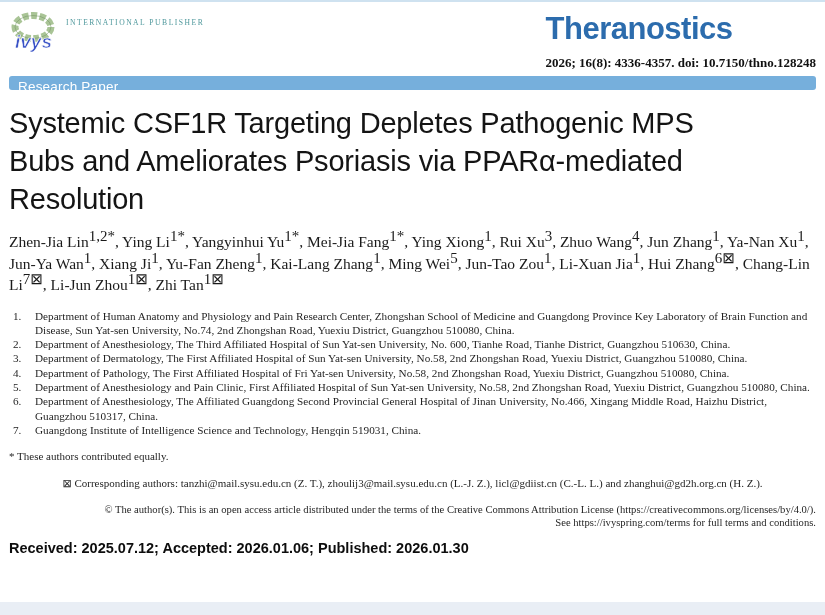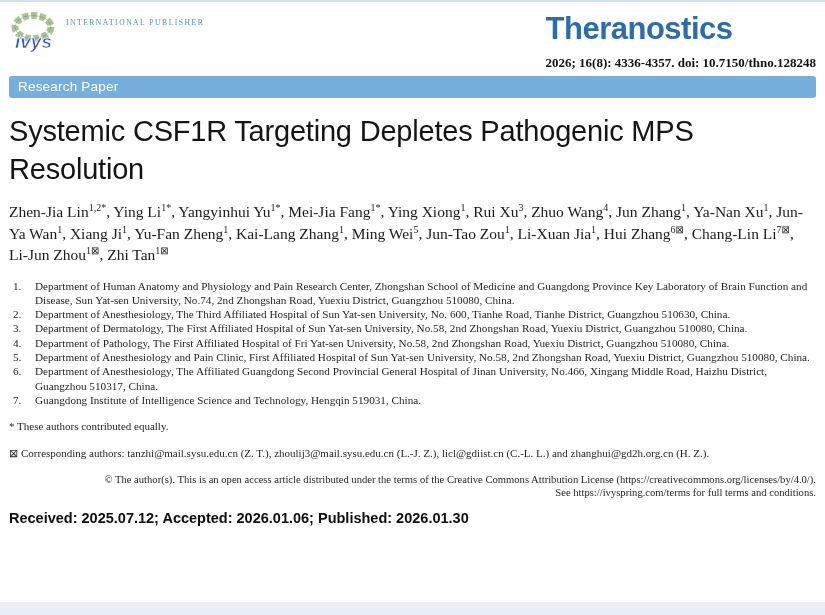--- a/index.html
+++ b/index.html
@@ -66,21 +66,21 @@
     font-family: "Liberation Serif", serif;
     font-weight: 700;
     font-size: 13px;
     color: #111111;
     margin-top: 7px;
   }
 
   
   .banner {
     margin-top: 5px;
-    height: 22px;
+    height: 14px;
     border-radius: 3px;
     background: var(--banner-blue);
     color: #ffffff;
     font-family: "Liberation Sans", sans-serif;
     font-size: 13.5px;
     line-height: 21px;
     padding-left: 9px;
     letter-spacing: 0.2px;
   }
 
@@ -95,36 +95,36 @@
   }
 
   
   .author-list {
     margin-top: 13px;
     font-size: 15.5px;
     line-height: 21.5px;
     color: #1a1a1a;
     padding-right: 4px;
   }
-  .author-list sup { font-size: 10px; line-height: 0; }
+  .author-list sup { font-size: 15px; line-height: 0; }
 
   
   .affiliation-list {
     margin-top: 13px;
     font-size: 11.2px;
     line-height: 14.3px;
     color: #1f1f1f;
     padding-right: 6px;
   }
   .aff-item { display: flex; }
   .aff-num { width: 26px; flex: 0 0 26px; padding-left: 4px; box-sizing: border-box; }
   .aff-text { flex: 1; }
 
   .equal-note { margin-top: 13px; font-size: 11px; color: #1f1f1f; }
-  .corresponding-note { margin-top: 15px; font-size: 11px; color: #1f1f1f; }
+  .corresponding-note { margin-top: 15px; font-size: 11px; color: #1f1f1f; text-align: center; }
   .license-note { margin-top: 14px; font-size: 10.6px; line-height: 12.9px; color: #1f1f1f; text-align: right; }
   .dates-line {
     margin-top: 10px;
     font-family: "Liberation Sans", sans-serif;
     font-weight: bold;
     font-size: 14.5px;
     color: #0d0d0d;
   }
 
   .bottom-band {
@@ -158,20 +158,21 @@
       <div class="journal-block">
         <div class="journal-name">Theranostics</div>
         <div class="citation">2026; 16(8): 4336-4357. doi: 10.7150/thno.128248</div>
       </div>
     </div>
 
     <div class="banner">Research Paper</div>
 
     <div class="article-title">
       <div>Systemic CSF1R Targeting Depletes Pathogenic MPS</div>
+      <div>Bubs and Ameliorates Psoriasis via PPARα-mediated</div>
       <div>Resolution</div>
     </div>
 
     <div class="author-list"><span>Zhen-Jia Lin<sup>1,2*</sup>, </span><span>Ying Li<sup>1*</sup>, </span><span>Yangyinhui Yu<sup>1*</sup>, </span><span>Mei-Jia Fang<sup>1*</sup>, </span><span>Ying Xiong<sup>1</sup>, </span><span>Rui Xu<sup>3</sup>, </span><span>Zhuo Wang<sup>4</sup>, </span><span>Jun Zhang<sup>1</sup>, </span><span>Ya-Nan Xu<sup>1</sup>, </span><span>Jun-Ya Wan<sup>1</sup>, </span><span>Xiang Ji<sup>1</sup>, </span><span>Yu-Fan Zheng<sup>1</sup>, </span><span>Kai-Lang Zhang<sup>1</sup>, </span><span>Ming Wei<sup>5</sup>, </span><span>Jun-Tao Zou<sup>1</sup>, </span><span>Li-Xuan Jia<sup>1</sup>, </span><span>Hui Zhang<sup>6⊠</sup>, </span><span>Chang-Lin Li<sup>7⊠</sup>, </span><span>Li-Jun Zhou<sup>1⊠</sup>, </span><span>Zhi Tan<sup>1⊠</sup></span></div>
 
     <div class="affiliation-list">
         <div class="aff-item">
           <span class="aff-num">1.</span>
           <span class="aff-text">Department of Human Anatomy and Physiology and Pain Research Center, Zhongshan School of Medicine and Guangdong Province Key Laboratory of Brain Function and Disease, Sun Yat-sen University, No.74, 2nd Zhongshan Road, Yuexiu District, Guangzhou 510080, China.</span>
         </div>

